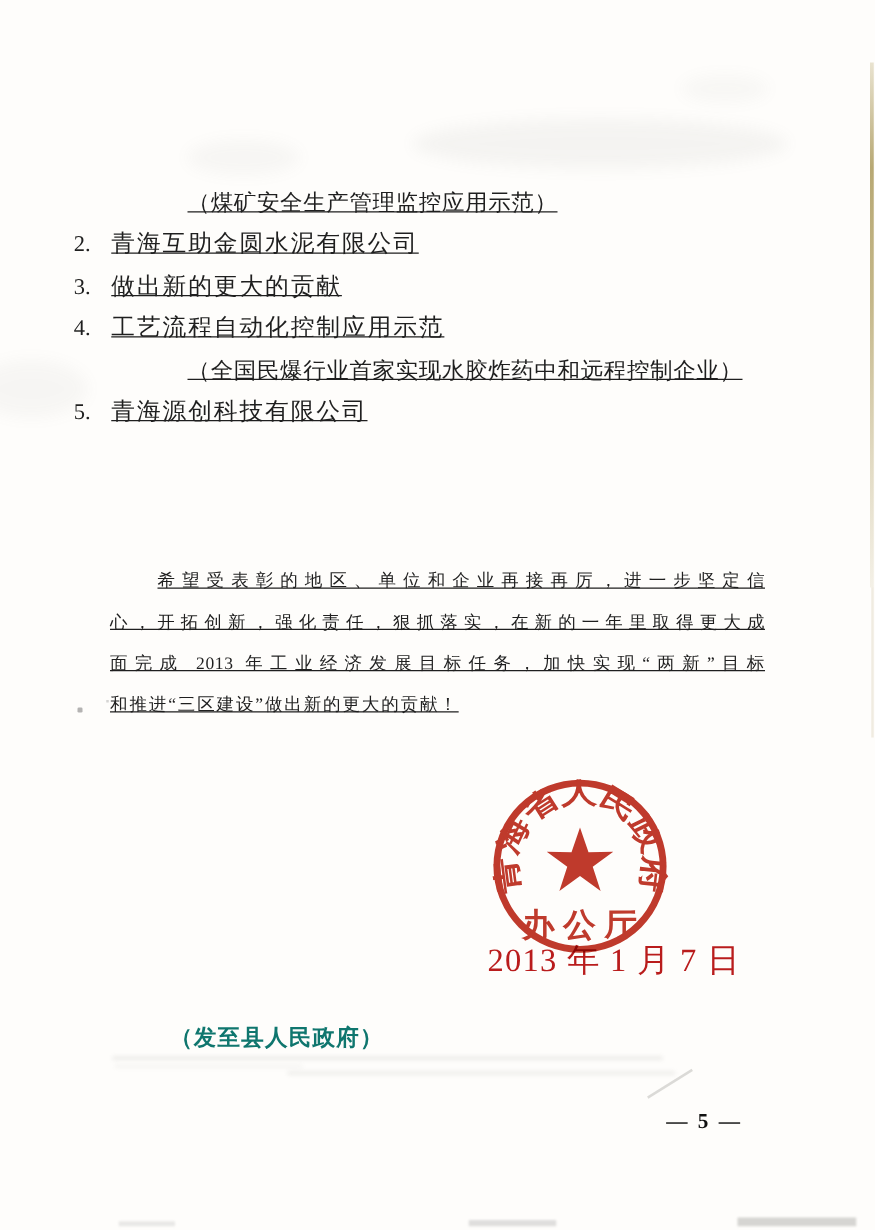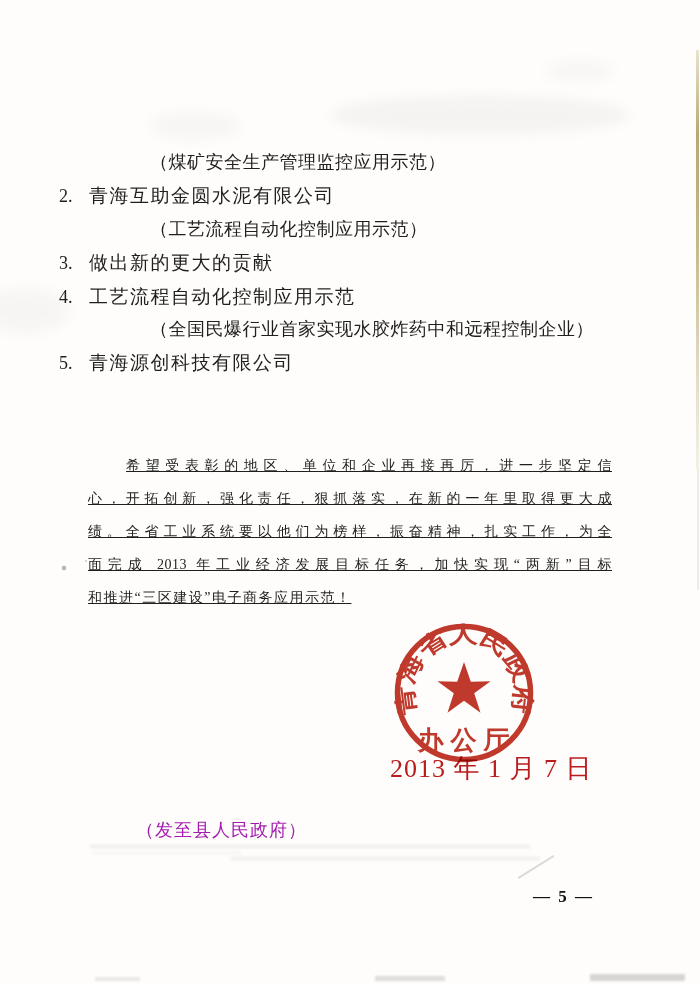--- a/index.html
+++ b/index.html
@@ -37,21 +37,21 @@
   .st2{left:230px;top:857px;width:310px;height:3px;opacity:.16;}
   .st3{left:92px;top:852px;width:150px;height:2px;opacity:.12;}
   .diag{left:515px;top:866px;width:42px;height:2px;opacity:.3;background:#8a8a85;transform:rotate(-32deg);}
   .speck1{left:62px;top:566px;width:4px;height:4px;background:#777;opacity:.55;border-radius:1px;}
   .speck2{left:85px;top:560px;width:2px;height:2px;background:#999;opacity:.4;}
   .bb1{left:95px;top:977px;width:45px;height:4px;background:#aaa;opacity:.25;filter:blur(1px);}
   .bb2{left:375px;top:976px;width:70px;height:5px;background:#999;opacity:.3;filter:blur(1px);}
   .bb3{left:590px;top:974px;width:95px;height:7px;background:#8e8e88;opacity:.35;filter:blur(1px);}
   
   .list-block{position:absolute;left:0;top:146px;width:700px;}
-  .doc-line{height:33.4px;line-height:33.4px;white-space:nowrap;}
+  .doc-line{height:33.4px;line-height:33.4px;white-space:nowrap;text-decoration:underline;}
   .line-numbered{padding-left:59px;font-size:19px;letter-spacing:1.5px;}
   .line-numbered .marker{
     display:inline-block;width:30px;letter-spacing:0;
     font-size:18px;
   }
   .line-paren{padding-left:150px;font-size:18px;letter-spacing:.5px;}
   .para-block{position:absolute;left:88px;top:449px;width:524px;}
   .para-line{
     height:33px;line-height:33px;font-size:14px;
     text-align:justify;text-align-last:justify;
@@ -64,22 +64,23 @@
     position:absolute;left:392px;top:621px;width:144px;height:144px;
     mix-blend-mode:multiply;opacity:.93;
   }
   .date-line{
     position:absolute;left:390px;top:751px;
     font-size:26px;letter-spacing:1px;color:#b91c1c;
     white-space:nowrap;
   }
   .note-line{
     position:absolute;left:136px;top:818px;
-    font-size:18px;letter-spacing:1px;color:#a21caf;
+    font-size:18px;letter-spacing:1px;color:#0f766e;
     white-space:nowrap;
+    font-weight:bold;
   }
   .page-num{
     position:absolute;left:533px;top:887px;
     font-size:17px;letter-spacing:2px;color:#111;
     font-weight:600;white-space:nowrap;
   }
 </style>
 </head>
 <body>
 
@@ -97,33 +98,31 @@
   <div class="artifact diag"></div>
   <div class="artifact speck1"></div>
   <div class="artifact speck2"></div>
   <div class="artifact bb1"></div>
   <div class="artifact bb2"></div>
   <div class="artifact bb3"></div>
 
   <div class="list-block">
     <div class="doc-line line-paren"><span>（煤矿安全生产管理监控应用示范）</span></div>
     <div class="doc-line line-numbered"><span class="marker">2.</span><span>青海互助金圆水泥有限公司</span></div>
-    <div class="doc-line line-paren"><span>（工艺流程自动化控制应用示范）</span></div>
     <div class="doc-line line-numbered"><span class="marker">3.</span><span>做出新的更大的贡献</span></div>
     <div class="doc-line line-numbered"><span class="marker">4.</span><span>工艺流程自动化控制应用示范</span></div>
     <div class="doc-line line-paren"><span>（全国民爆行业首家实现水胶炸药中和远程控制企业）</span></div>
     <div class="doc-line line-numbered"><span class="marker">5.</span><span>青海源创科技有限公司</span></div>
   </div>
 
   <div class="para-block">
     <div class="para-line first">希望受表彰的地区、单位和企业再接再厉，进一步坚定信</div>
     <div class="para-line">心，开拓创新，强化责任，狠抓落实，在新的一年里取得更大成</div>
-    <div class="para-line">绩。全省工业系统要以他们为榜样，振奋精神，扎实工作，为全</div>
     <div class="para-line">面完成 2013 年工业经济发展目标任务，加快实现“两新”目标</div>
-    <div class="para-line last">和推进“三区建设”电子商务应用示范！</div>
+    <div class="para-line last">和推进“三区建设”做出新的更大的贡献！</div>
   </div>
 
   <div class="date-line">2013 年 1 月 7 日</div>
 
   <svg class="seal" viewBox="0 0 144 144" xmlns="http://www.w3.org/2000/svg">
     <circle cx="72" cy="72" r="66.5" fill="none" stroke="#bb2b1c" stroke-width="5.5"></circle>
     <defs>
       <path id="sealArc" d="M 27.8 97.5 A 51 51 0 1 1 116.2 97.5" fill="none"></path>
     </defs>
     <text font-size="23" font-weight="700" fill="#bb2b1c" font-family="Liberation Serif, DejaVu Serif, serif">

